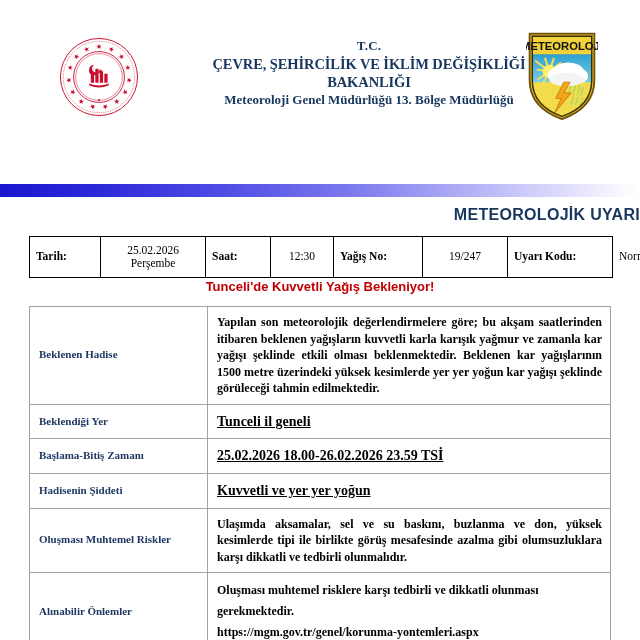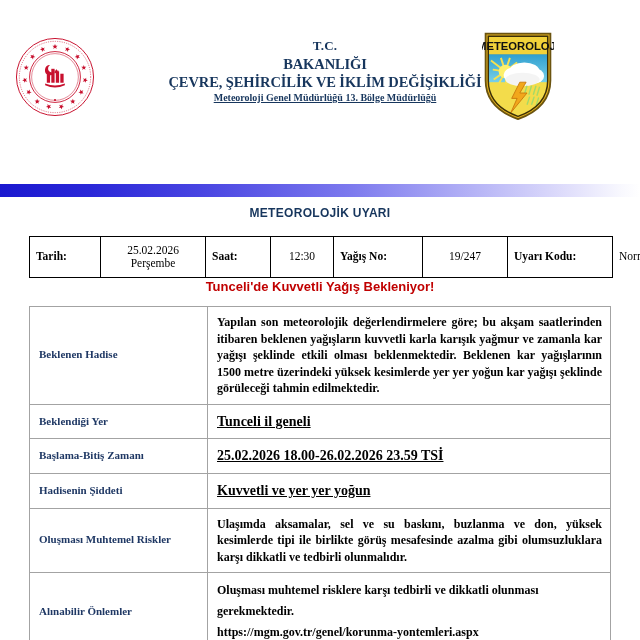--- a/index.html
+++ b/index.html
@@ -14,20 +14,21 @@
     font-family: "Liberation Serif", "DejaVu Serif", serif;
     color: #000000;
     position: relative;
   }
 
   
   .header {
     position: relative;
     height: 160px;
     width: 564px;
+    margin-left: 44px;
   }
   .seal-left {
     position: absolute;
     left: 14px;
     top: 36px;
     width: 82px;
     height: 82px;
   }
   .meteo-logo {
     position: absolute;
@@ -49,23 +50,22 @@
     font-size: 13px;
     font-weight: bold;
     letter-spacing: 0.2px;
   }
   .title-main {
     font-size: 14.5px;
     font-weight: bold;
     letter-spacing: -0.1px;
   }
   .title-sub {
-    font-size: 10px;
-    font-weight: bold;
-    text-decoration: underline;
+    font-size: 13px;
+    font-weight: bold;
   }
 
   
   .gradient-bar {
     position: absolute;
     left: 0;
     top: 184px;
     width: 640px;
     height: 13px;
     background: linear-gradient(to right,
@@ -78,23 +78,23 @@
         #f8f8fe 97%,
         #ffffff 100%);
   }
 
   
   .warn-heading {
     position: absolute;
     left: 0;
     top: 206px;
     width: 640px;
-    text-align: center;
+    text-align: right;
     font-family: "Liberation Sans", "DejaVu Sans", sans-serif;
-    font-size: 12px;
+    font-size: 16px;
     font-weight: bold;
     color: #17365D;
     letter-spacing: 0.3px;
   }
 
   
   .info-table {
     position: absolute;
     left: 29px;
     top: 236px;
@@ -246,22 +246,22 @@
       <rect x="51" y="43" width="4" height="14"></rect>
       <rect x="56.5" y="46" width="4" height="11"></rect>
     </g>
     <path d="M44 35.5 a6.2 6.2 0 1 0 6.0 7.6 a4.9 4.9 0 1 1 -6.0 -7.6 z" fill="#C8102E"></path>
     <polygon points="51.6,40.2 52.6,42.1 54.7,42.3 53.1,43.7 53.6,45.8 51.6,44.7 49.7,45.8 50.2,43.7 48.7,42.3 50.8,42.1" fill="#C8102E"></polygon>
     <circle cx="50" cy="78" r="1.3" fill="#C8102E"></circle>
   </svg>
 
   <div class="header-titles">
     <div class="title-tc">T.C.</div>
+    <div class="title-main">ÇEVRE, ŞEHİRCİLİK VE İKLİM DEĞİŞİKLİĞİ</div>
     <div class="title-main">BAKANLIĞI</div>
-    <div class="title-main">ÇEVRE, ŞEHİRCİLİK VE İKLİM DEĞİŞİKLİĞİ</div>
     <div class="title-sub">Meteoroloji Genel Müdürlüğü 13. Bölge Müdürlüğü</div>
   </div>
 
   <svg class="meteo-logo" viewBox="0 0 80 100">
     <defs>
       <clipPath id="shieldClip">
         <path d="M7 7 L73 7 L73 56 Q73 84 40 96 Q7 84 7 56 Z"></path>
       </clipPath>
       <linearGradient id="skyGrad" x1="0" y1="0" x2="0" y2="1">
         <stop offset="0%" stop-color="#2f9fd0"></stop>

